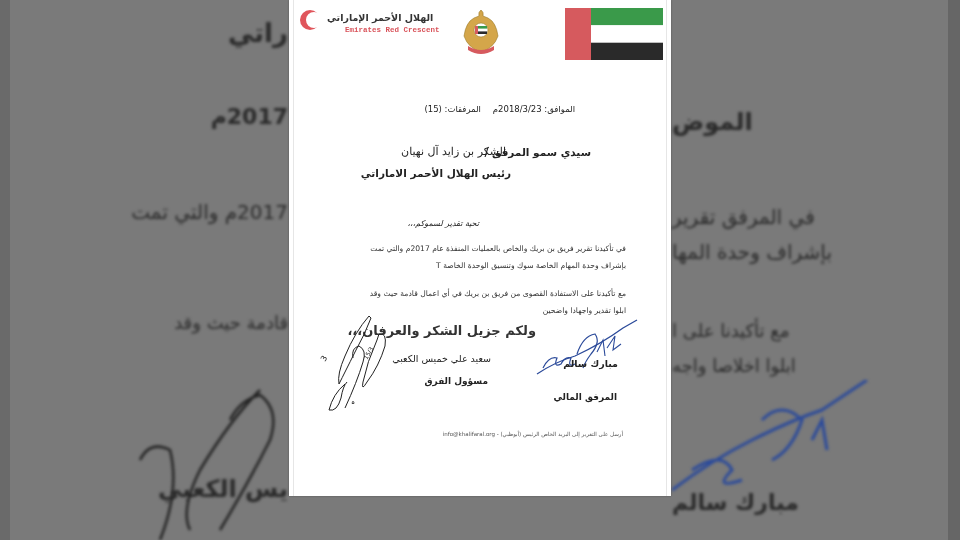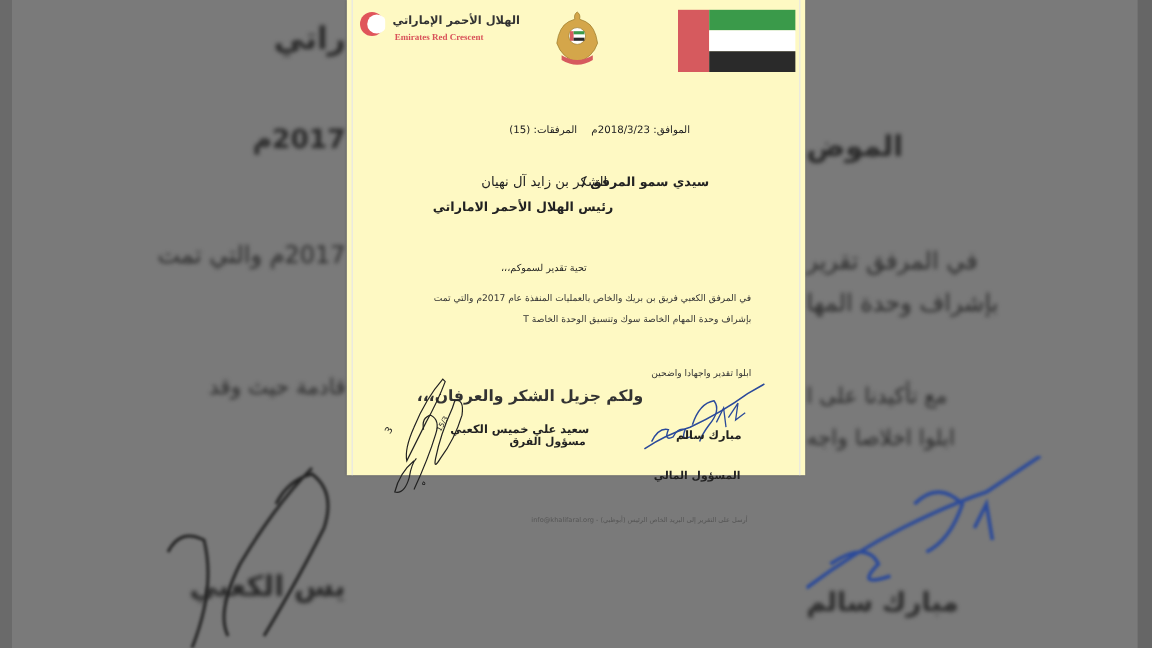--- a/index.html
+++ b/index.html
@@ -10,46 +10,46 @@
   }
   
   .bg { position:absolute; inset:0; background:#7a7a7a; overflow:hidden; }
   .bg-edge-l { position:absolute; left:0; top:0; width:10px; height:540px; background:#6a6a6a; }
   .bg-edge-r { position:absolute; right:0; top:0; width:12px; height:540px; background:#666; }
   .bg-text { position:absolute; color:#2a2a2a; font-weight:bold; filter:blur(1.6px); direction:rtl; white-space:nowrap; font-family:"DejaVu Sans", sans-serif; }
   .bg-sig { position:absolute; filter:blur(1.4px); }
 
   
   .page {
-    position:absolute; left:289px; top:0; width:382px; height:396px;
-    background:#fef9c3; box-shadow:0 0 2px rgba(0,0,0,0.3);
+    position:absolute; left:289px; top:0; width:382px; height:496px;
+    background:#ffffff; box-shadow:0 0 2px rgba(0,0,0,0.3);
   }
   .page-border { position:absolute; left:4px; right:4px; top:0; bottom:0; border-left:1px solid #e6e6e6; border-right:1px solid #e6e6e6; }
 
   
   .crescent-logo { position:absolute; left:10px; top:9px; width:22px; height:22px; }
   .erc-ar { position:absolute; left:38px; top:12px; font-size:9.5px; color:#333; direction:rtl; font-weight:bold; }
-  .erc-en { position:absolute; left:40px; top:26px; font-size:7.5px; color:#d9535a; font-weight:bold; font-family:Liberation Serif, serif; }
+  .erc-en { position:absolute; left:56px; top:26px; font-size:7.5px; color:#d9535a; font-weight:bold; font-family:Liberation Mono, monospace; }
   .emblem { position:absolute; left:171px; top:8px; width:42px; height:48px; }
   .flag { position:absolute; left:276px; top:8px; width:98px; height:52px; }
 
   .rtl { direction:rtl; position:absolute; white-space:nowrap; color:#222; }
   .date { right:96px; top:104px; font-size:8.5px; }
   .attach { right:190px; top:104px; font-size:8.5px; }
   .salut { right:80px; top:146px; font-size:10.5px; font-weight:bold; }
   .recip-name { right:165px; top:145px; font-size:11px; font-family:"DejaVu Serif", serif; }
   .recip-title { right:160px; top:167px; font-size:10.5px; font-weight:bold; }
   .subject { right:88px; top:200px; font-size:8.5px; font-style:italic; font-family:"DejaVu Serif", serif; text-decoration:underline; }
-  .greet { right:182px; top:219px; font-size:8px; font-family:"DejaVu Serif", serif; }
+  .greet { right:192px; top:219px; font-size:8px; font-style:italic; font-family:"DejaVu Serif", serif; }
   .para { right:45px; font-size:7.6px; color:#333; }
   .p1a { top:244px; } .p1b { top:261px; }
   .p2a { top:289px; } .p2b { top:306px; }
   .thanks { right:135px; top:323px; font-size:13px; font-weight:bold; color:#333; }
-  .sig1-name { right:180px; top:353px; font-size:9.5px; font-weight:bold; }
-  .sig1-title { right:183px; top:364px; font-size:9px; font-weight:bold; }
+  .sig1-name { right:180px; top:353px; font-size:9.5px; font-weight:normal; }
+  .sig1-title { right:183px; top:376px; font-size:9px; font-weight:bold; }
   .sig2-name { right:53px; top:358px; font-size:9.5px; font-weight:bold;margin-left:30px; }
   .sig2-title { right:54px; top:392px; font-size:9px; font-weight:bold; }
   .footer { right:48px; top:431px; font-size:5.5px; color:#555; }
   .sig-svg { position:absolute; }
 </style>
 </head>
 <body>
 
 <div class="bg">
   <div class="bg-edge-l"></div>
@@ -101,22 +101,23 @@
 
   <div class="rtl date">الموافق: 2018/3/23م</div>
   <div class="rtl attach">المرفقات: (15)</div>
 
   <div class="rtl salut">سيدي سمو المرفق /</div>
   <div class="rtl recip-name">الشكر بن زايد آل نهيان</div>
   <div class="rtl recip-title">رئيس الهلال الأحمر الاماراتي</div>
 
   <div class="rtl greet">تحية تقدير لسموكم،،،</div>
 
-  <div class="rtl para p1a">في المرفق الكعبي فريق بن بريك والخاص بالعمليات المنفذة عام 2017م والتي تمت</div>
+  <div class="rtl para p1a">في تأكيدنا تقرير فريق بن بريك والخاص بالعمليات المنفذة عام 2017م والتي تمت</div>
   <div class="rtl para p1b">بإشراف وحدة المهام الخاصة سوك وتنسيق الوحدة الخاصة T</div>
+  <div class="rtl para p2a">مع تأكيدنا على الاستفادة القصوى من فريق بن بريك في أي اعمال قادمة حيث وقد</div>
   <div class="rtl para p2b">ابلوا تقدير واجهادا واضحين</div>
   <div class="rtl thanks">ولكم جزيل الشكر والعرفان،،،</div>
 
   <svg class="sig-svg" style="left:22px;top:312px;" width="80" height="106" viewBox="0 0 80 106">
     <path d="M58 4 Q44 20 34 44 Q26 62 28 72 Q34 60 44 40 Q54 22 60 6 Z" fill="none" stroke="#222" stroke-width="1"></path>
     <path d="M42 46 Q40 36 48 34 Q56 38 52 50 Q46 70 34 96" fill="none" stroke="#222" stroke-width="1"></path>
     <path d="M68 22 Q76 20 74 34 Q68 54 56 70 Q50 80 52 70 Q56 50 66 28 Z" fill="none" stroke="#222" stroke-width="1"></path>
     <path d="M34 72 Q22 82 18 98 Q26 100 30 86 Q32 74 36 70" fill="none" stroke="#222" stroke-width="1"></path>
     <text x="14" y="50" font-size="8" fill="#222" font-family="DejaVu Sans, sans-serif" transform="rotate(-60 14 50)">3</text>
     <text x="56" y="48" font-size="6" fill="#222" font-family="DejaVu Sans, sans-serif" transform="rotate(-60 56 48)">15/3</text>
@@ -125,16 +126,16 @@
   <div class="rtl sig1-name">سعيد علي خميس الكعبي</div>
   <div class="rtl sig1-title">مسؤول الفرق</div>
 
   <svg class="sig-svg" style="left:246px;top:318px;" width="104" height="60" viewBox="0 0 104 60">
     <path d="M2 56 Q20 44 40 38 Q66 26 88 10 L102 2" fill="none" stroke="#2b4a9a" stroke-width="1.3"></path>
     <path d="M8 50 Q14 38 22 40 Q18 50 26 46 Q30 38 36 40 Q32 50 40 46" fill="none" stroke="#2b4a9a" stroke-width="1.2"></path>
     <path d="M42 36 Q48 18 60 16 Q66 24 56 36 Q50 44 48 50" fill="none" stroke="#2b4a9a" stroke-width="1.2"></path>
     <path d="M62 34 L68 22 L70 38 M72 30 L80 18 L78 32 L86 26" fill="none" stroke="#2b4a9a" stroke-width="1.1"></path>
   </svg>
   <div class="rtl sig2-name">مبارك سالم</div>
-  <div class="rtl sig2-title">المسؤول المالي</div>
+  <div class="rtl sig2-title">المرفق المالي</div>
 
   <div class="rtl footer">أرسل على التقرير إلى البريد الخاص الرئيس (أبوظبي) - info@khalifaral.org</div>
 </div>
 
 </body></html>

